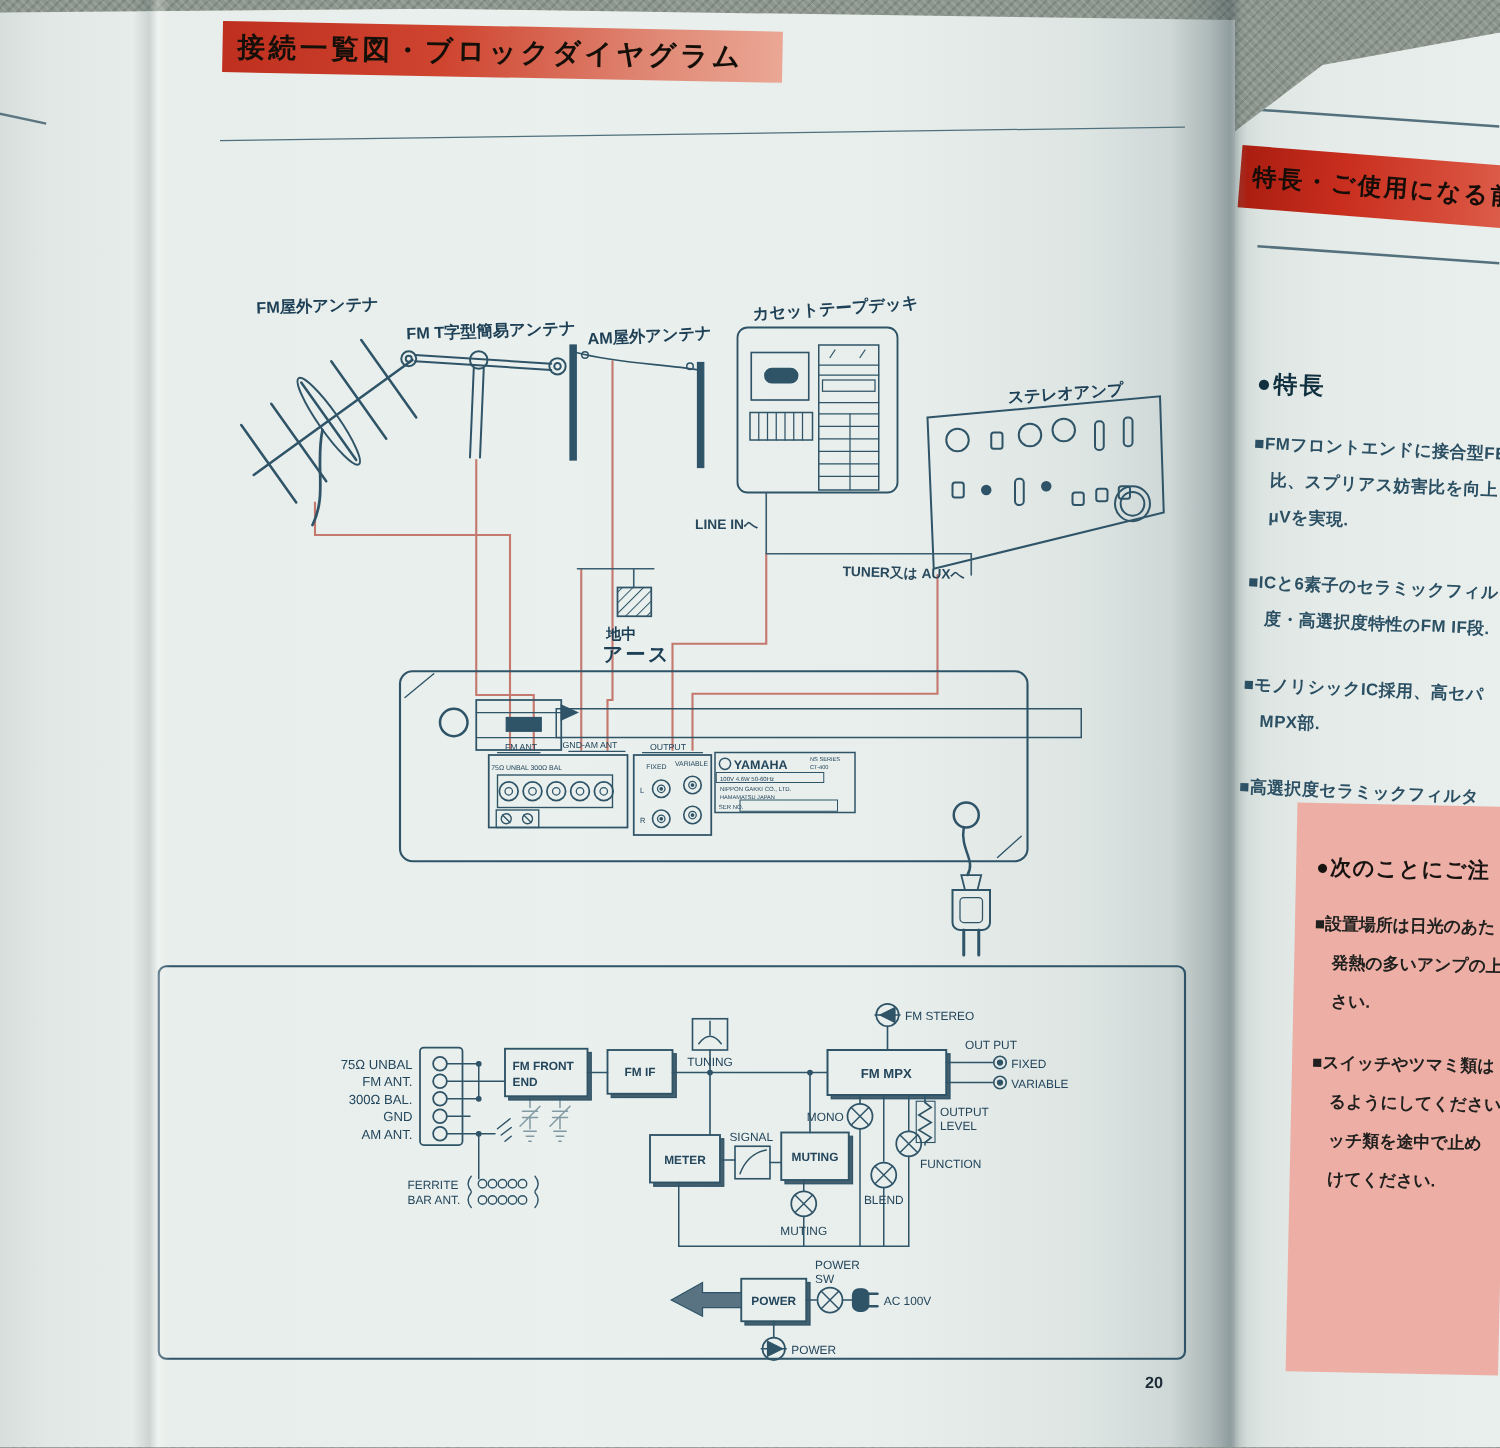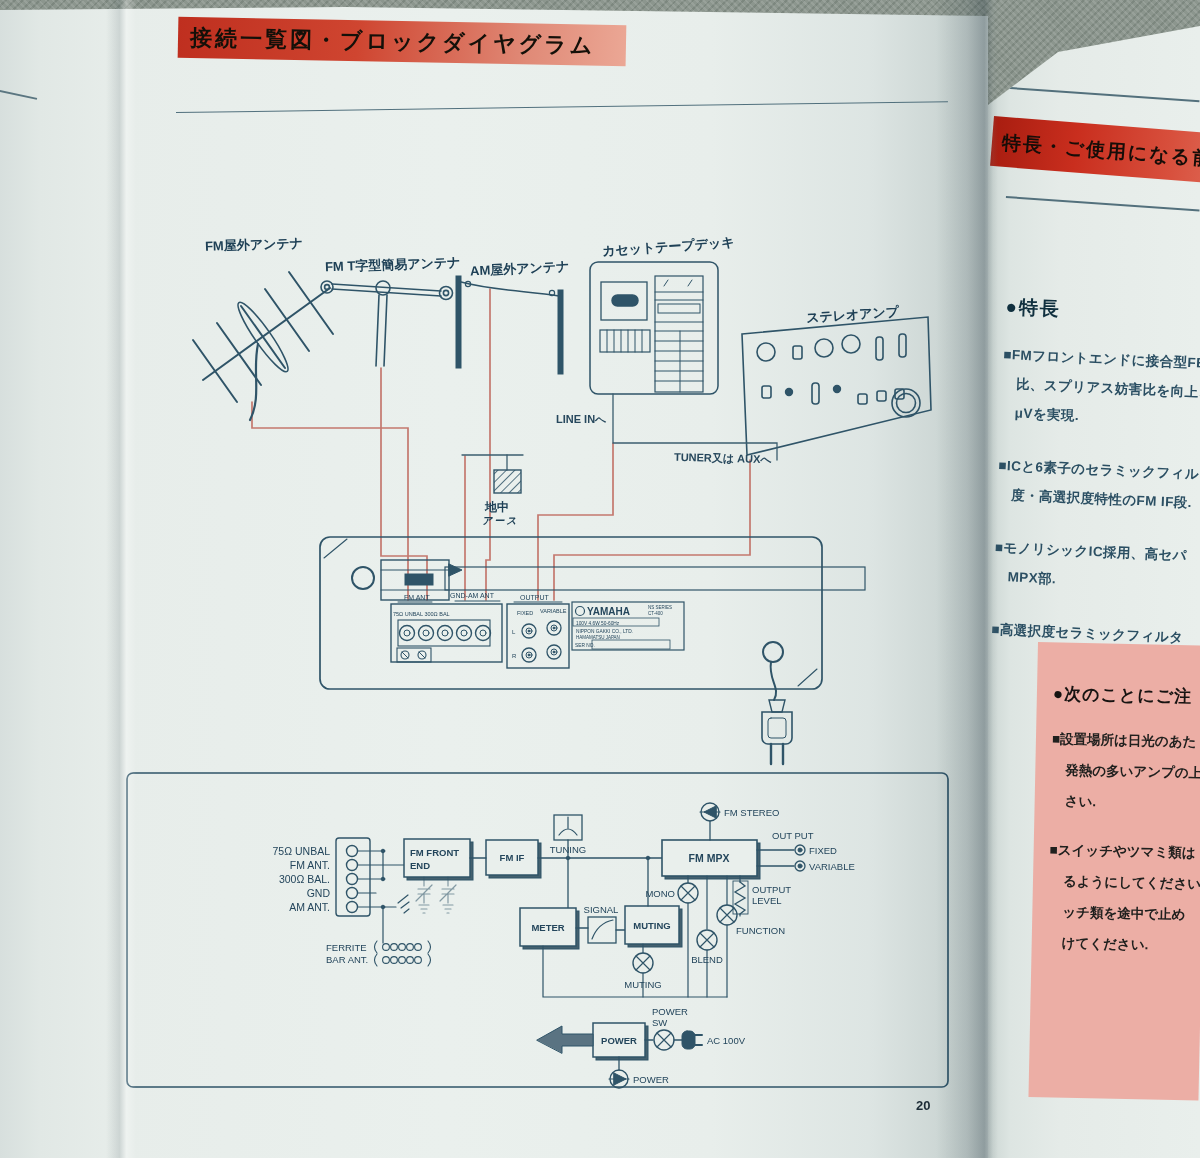--- a/index.html
+++ b/index.html
@@ -407,21 +407,21 @@
     </svg>
 
     <div class="lbl" style="left:205px;top:236px;font-size:13px;transform:rotate(-2deg);">FM屋外アンテナ</div>
     <div class="lbl" style="left:325px;top:256px;font-size:13px;transform:rotate(-2deg);">FM T字型簡易アンテナ</div>
     <div class="lbl" style="left:470px;top:260px;font-size:13px;transform:rotate(-3deg);">AM屋外アンテナ</div>
     <div class="lbl" style="left:602px;top:238px;font-size:13px;transform:rotate(-4deg);">カセットテープデッキ</div>
     <div class="lbl" style="left:806px;top:306px;font-size:13px;transform:rotate(-4deg);">ステレオアンプ</div>
     <div class="lbl" style="left:556px;top:412px;font-size:11px;font-weight:600;color:#27485d;">LINE INへ</div>
     <div class="lbl" style="left:674px;top:451px;font-size:11px;font-weight:600;color:#27485d;transform:rotate(1.5deg);">TUNER又は AUXへ</div>
     <div class="lbl" style="left:485px;top:499px;font-size:12px;">地中</div>
-    <div class="lbl" style="left:482px;top:514px;font-size:10px;letter-spacing:2px;font-style:italic;">アース</div>
+    <div class="lbl" style="left:482px;top:514px;font-size:16px;letter-spacing:2px;">アース</div>
 
     <div class="pagenum">20</div>
   </div>
 
   <div class="right-page">
     <div class="r-rule" style="left:996px;top:86px;width:204px;transform:rotate(4deg);transform-origin:left top;"></div>
     <div class="r-banner">
       <span>特長・ご使用になる前</span>
     </div>
     <div class="r-rule" style="left:1006px;top:196px;width:194px;transform:rotate(4deg);transform-origin:left top;"></div>

